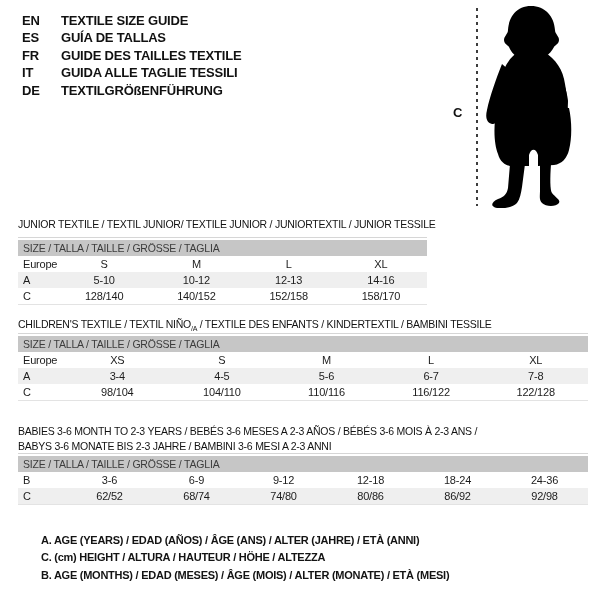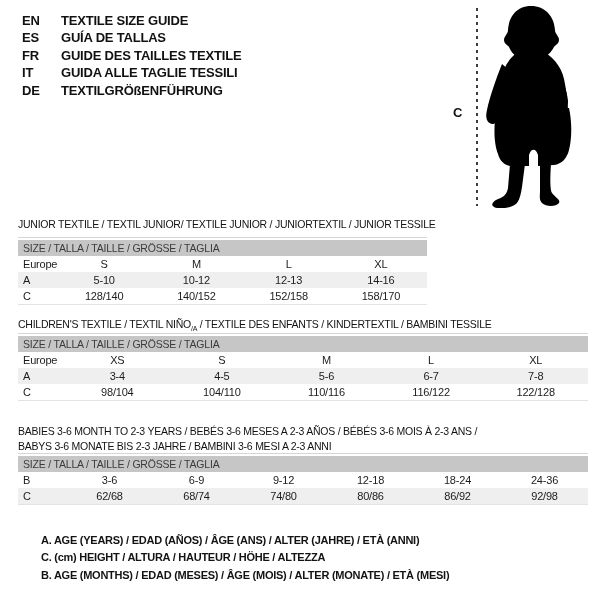--- a/index.html
+++ b/index.html
@@ -158,21 +158,21 @@
       <span class="tlabel">B</span>
       <span class="tcell">3-6</span>
       <span class="tcell">6-9</span>
       <span class="tcell">9-12</span>
       <span class="tcell">12-18</span>
       <span class="tcell">18-24</span>
       <span class="tcell">24-36</span>
     </div>
     <div class="trow alt">
       <span class="tlabel">C</span>
-      <span class="tcell">62/68</span>
+      <span class="tcell">62/52</span>
       <span class="tcell">68/74</span>
       <span class="tcell">74/80</span>
       <span class="tcell">80/86</span>
       <span class="tcell">86/92</span>
       <span class="tcell">92/98</span>
     </div>
   </div>
 
   <div class="legend">
     <div class="legend-line">A. AGE (YEARS) / EDAD (AÑOS) / ÂGE (ANS) / ALTER (JAHRE) / ETÀ (ANNI)</div>

